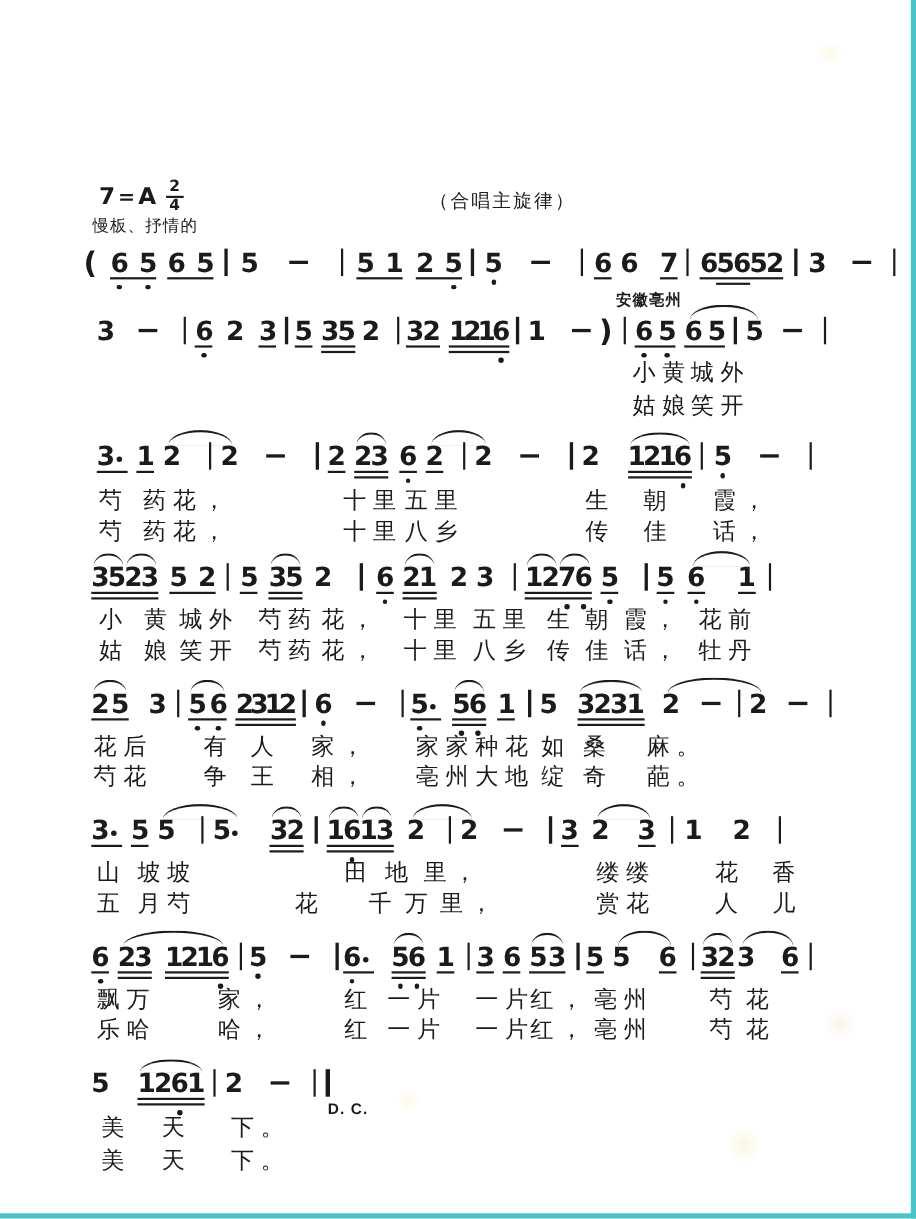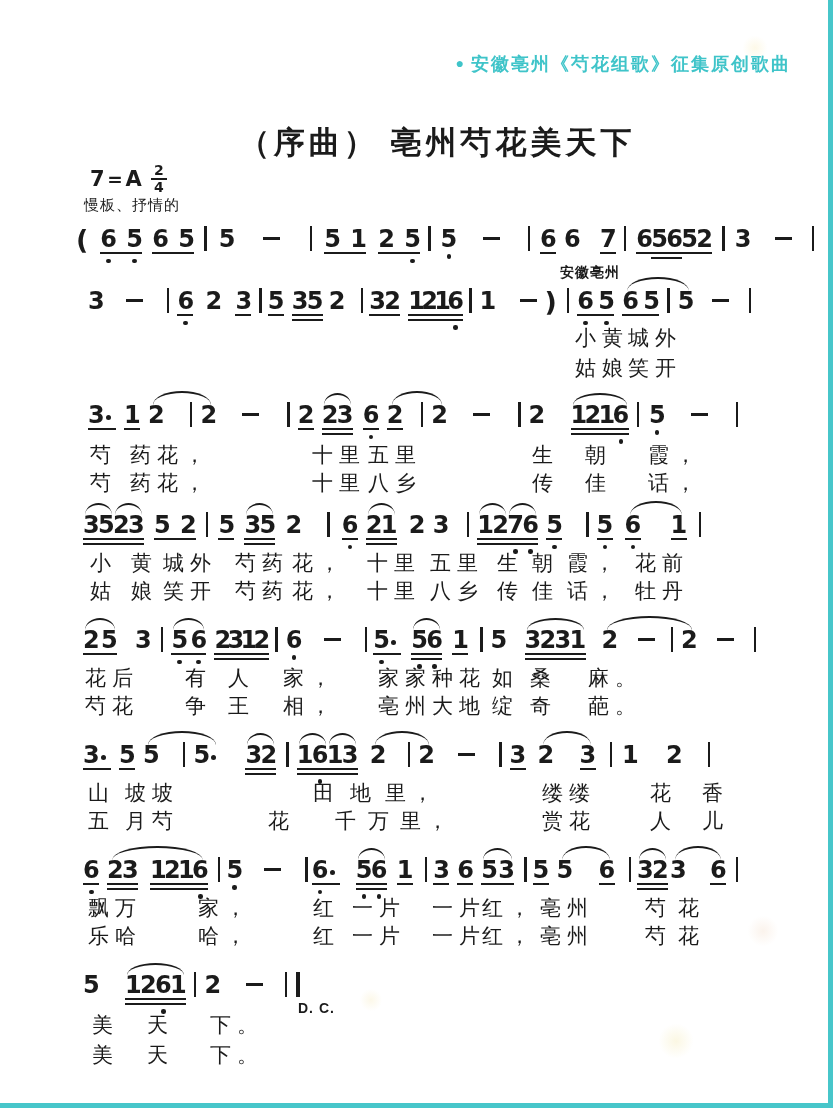--- a/index.html
+++ b/index.html
@@ -37,25 +37,22 @@
   .bl2{width:9px;height:25px;display:inline-block;flex:none;border-left:2.4px solid #1b1b1b;border-right:4.5px solid #1b1b1b;}
   .dh{width:17px;height:3px;background:#1b1b1b;display:inline-block;flex:none;margin-top:11px;}
   .pr{font-size:27px;font-weight:bold;line-height:27px;}
   .aw{position:relative;display:inline-flex;align-items:flex-start;}
   .al{position:absolute;top:-11px;left:5px;right:5px;height:12px;border-top:2.4px solid #1b1b1b;border-radius:50%/100% 100% 0 0;}
 </style>
 </head>
 <body>
 
 <div class="page">
-  <div class="hdr" style="color: rgb(63, 196, 201);">
-    <span class="blt">●</span><span>安徽亳州《芍花组歌》征集原创歌曲</span>
-  </div>
 
-  <div class="ttl">（序曲） 亳州芍花美天下</div>
+  <div class="sub">（合唱主旋律）</div>
 
 
   <div class="key">
     <span>7＝A</span><span class="frac"><span class="fn">2</span><span class="fd">4</span></span>
   </div>
   <div class="tempo1">慢板、抒情的</div>
 
   <div id="score">
       <div class="sys" style="left: 76px; top: 226px;">
         <span class="pr" style="margin-left: 0px;">(</span>

